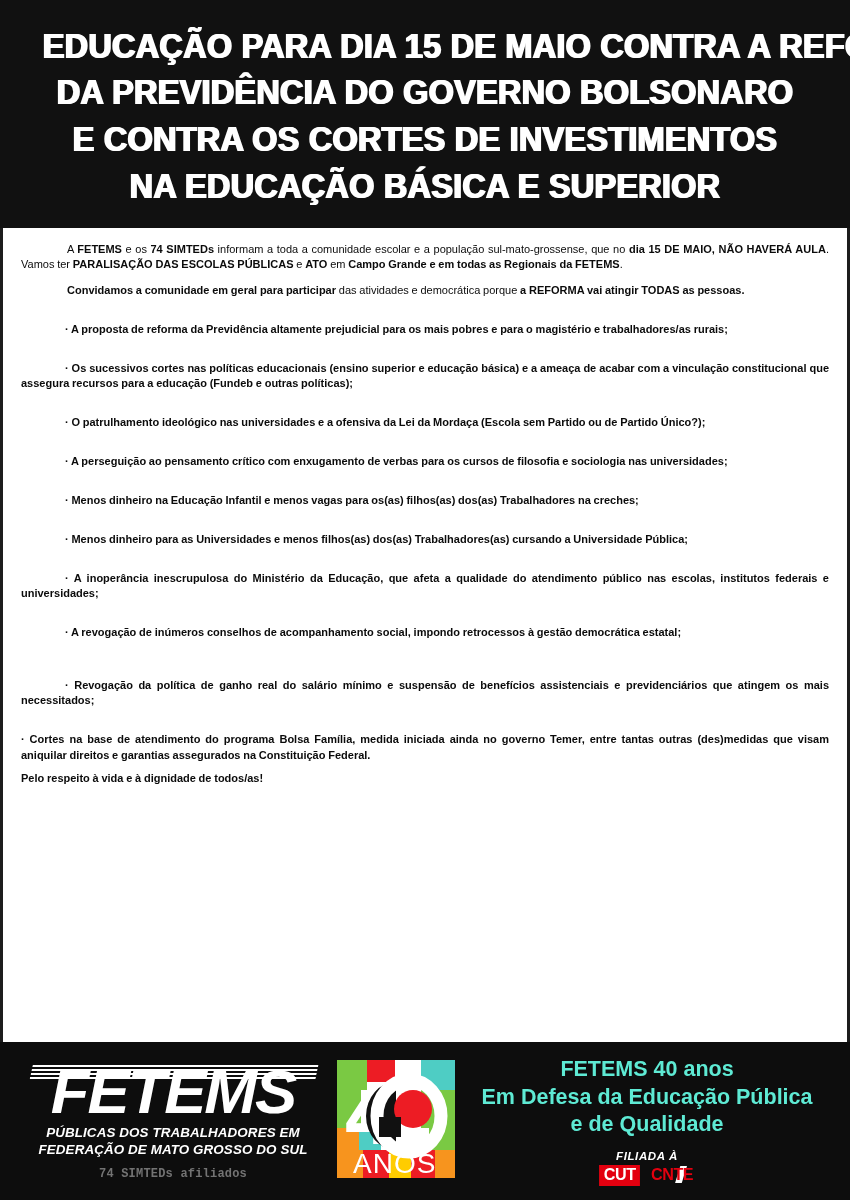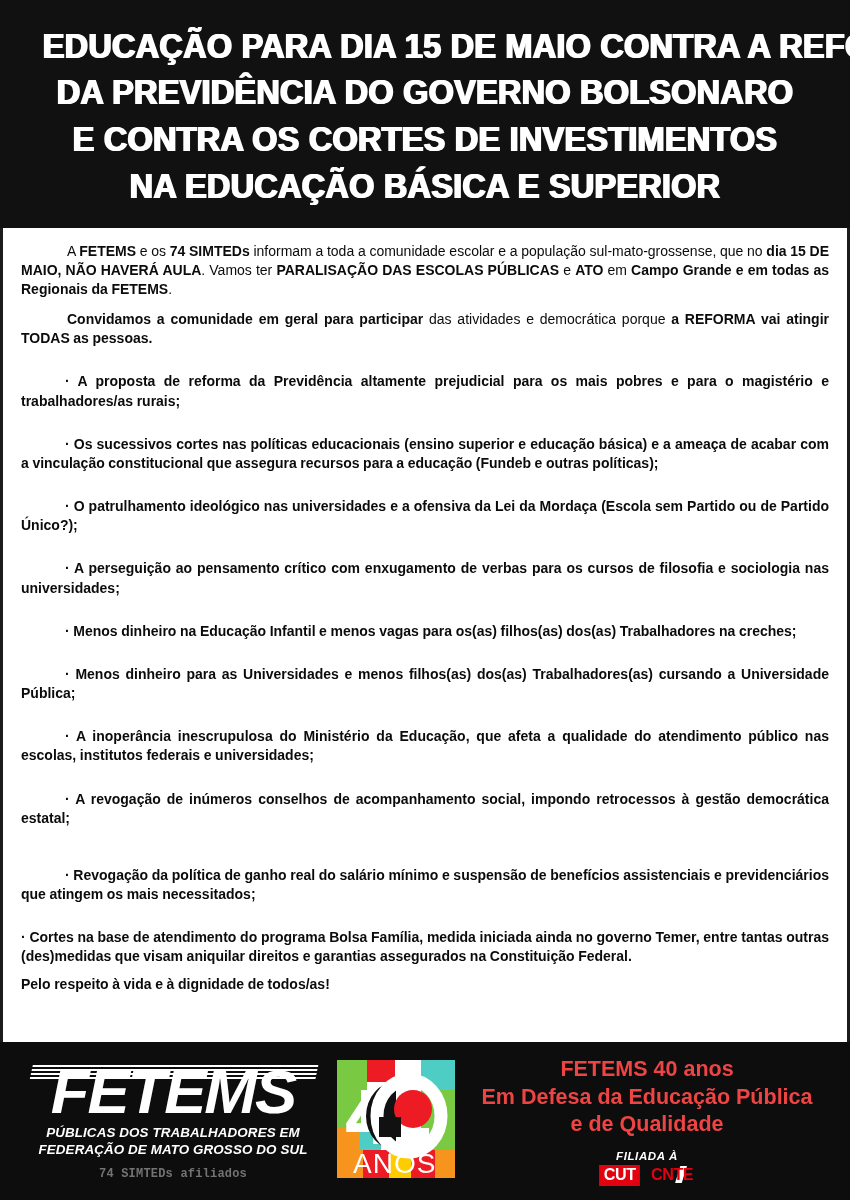--- a/index.html
+++ b/index.html
@@ -56,21 +56,21 @@
     padding: 14px 18px 6px 18px;
     box-sizing: border-box;
     border-left: 3px solid #1c1c1c;
     border-right: 3px solid #1c1c1c;
     position: relative;
     overflow: hidden;
   }
   .para {
     color: #0b0b0b;
     font-family: "Liberation Sans Narrow", "Liberation Sans", sans-serif;
-    font-size: 14px;
+    font-size: 11px;
     line-height: 1.37;
     text-align: justify;
     margin: 0 0 10.5px 0;
     word-spacing: -0.3px;
   }
   .para.gap-big { margin-bottom: 24px; }
   .para .ind { display: inline-block; width: 46px; }
   .para .ind-sm { display: inline-block; width: 44px; }
   .b { font-weight: bold; }
   .n { font-weight: normal; }
@@ -163,21 +163,21 @@
   }
   .anos-logo svg { display: block; }
 
   
   .right-block {
     flex: 1 1 auto;
     text-align: center;
     padding-right: 6px;
   }
   .right-title {
-    color: #ef4444;
+    color: #5eead4;
     font-family: "Liberation Sans", sans-serif;
     font-weight: bold;
     font-size: 21.5px;
     line-height: 1.29;
   }
   .filiada {
     color: #ffffff;
     font-family: "Liberation Sans", sans-serif;
     font-style: italic;
     font-weight: bold;

